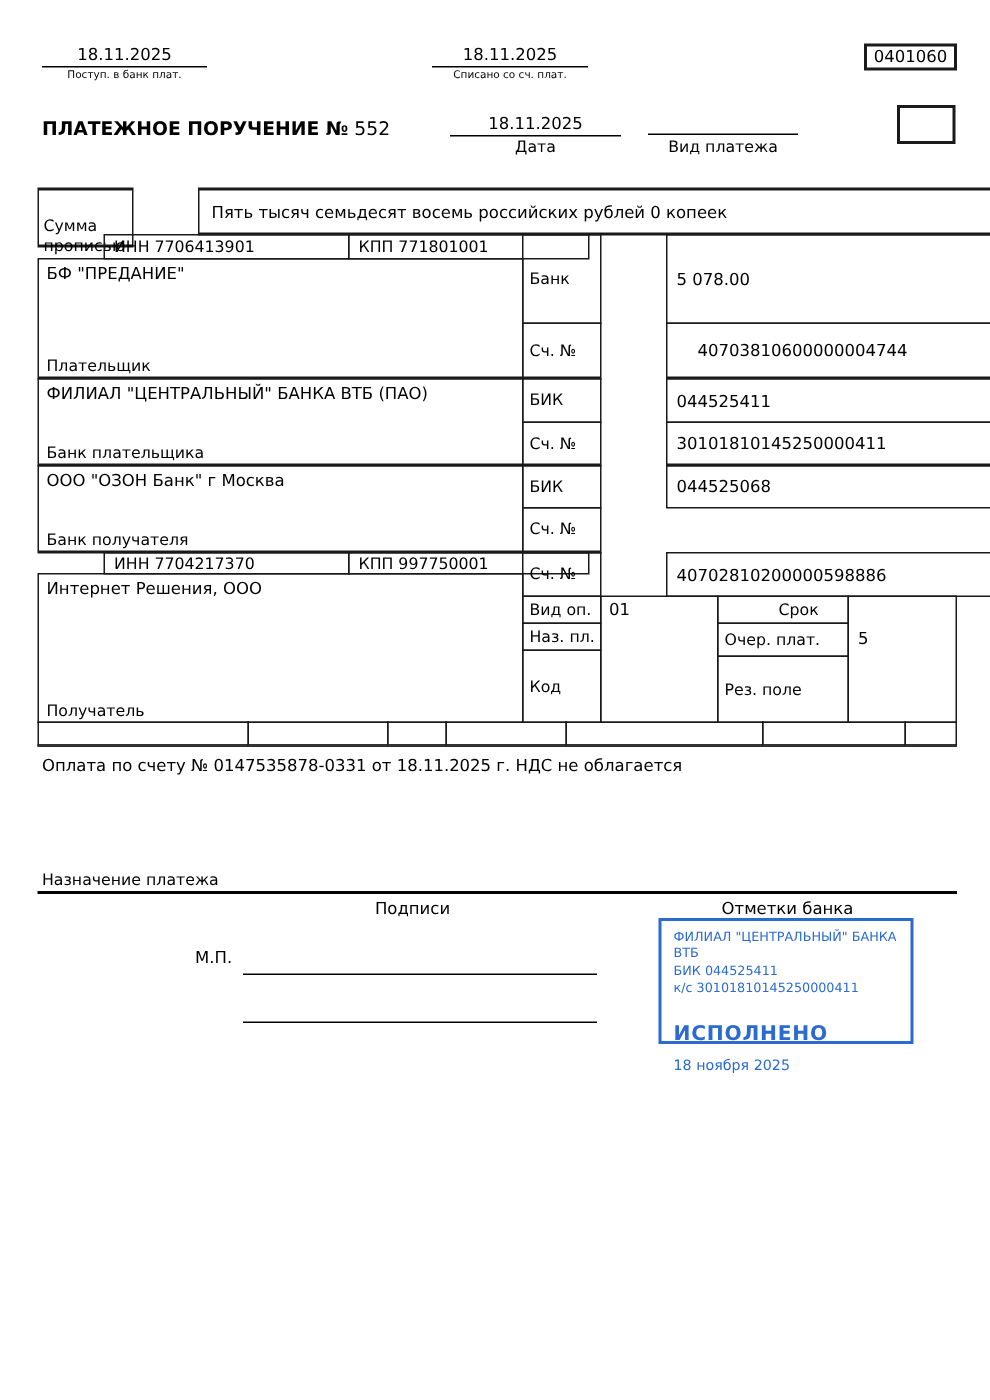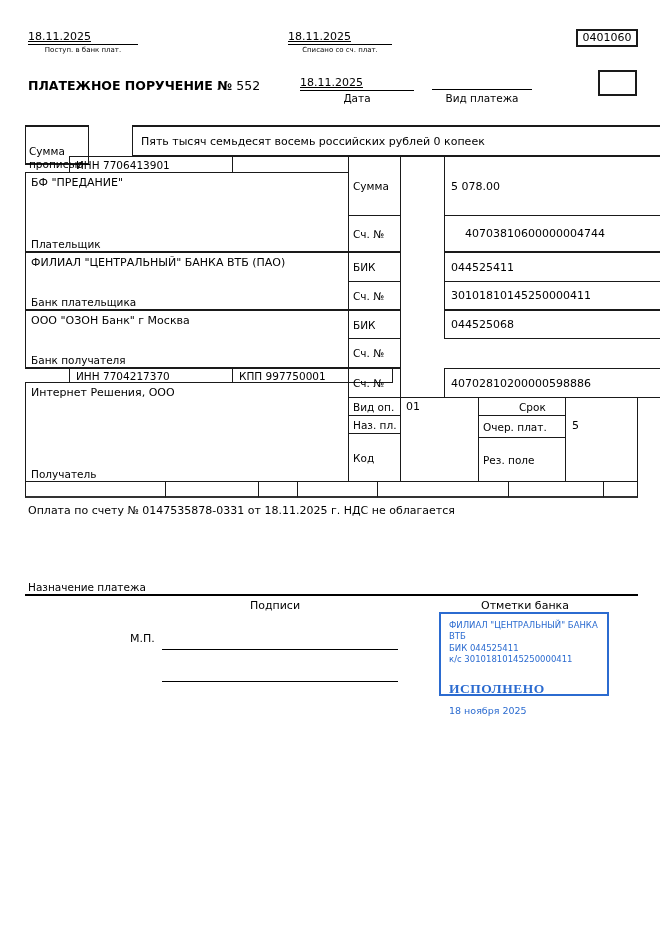--- a/index.html
+++ b/index.html
@@ -13,32 +13,32 @@
   }
   .abs{position:absolute;box-sizing:border-box;}
   .cell{position:absolute;box-sizing:border-box;border:1px solid #1a1a1a;font-size:11px;}
   .cell .val{padding:2px 5px;}
   .lblcell{display:flex;align-items:center;padding-left:4px;font-size:10.5px;}
   .valcell{display:flex;align-items:center;padding-left:6px;font-size:11px;margin-left:44px;}
   .namecell .name{position:absolute;top:3px;left:5px;font-size:11px;}
   .namecell .bottom-label{position:absolute;bottom:1px;left:5px;font-size:10.5px;}
   .b-top2{border-top-width:2px;}
   .b-bot2{border-bottom-width:2px;}
-  .smallu{border-bottom:1.5px solid #000;font-size:11px;padding-bottom:1px;text-decoration:underline;}
+  .smallu{border-bottom:1.5px solid #000;text-align:center;font-size:11px;padding-bottom:1px;}
   .tinylbl{text-align:center;font-size:7px;color:#000;}
   .center{text-align:center;}
   .sigline{border-bottom:1.5px solid #000;}
   .stamp{
     border:2px solid #2b6bd0;
     color:#2b6bd0;
     padding:6px 8px;
     line-height:1.35;
   }
   .stamp .s-small{font-size:8.5px;}
-  .stamp .s-status{font-size:13.5px;font-weight:bold;margin-top:14px;letter-spacing:0.5px;font-family:Liberation Serif, serif;}
+  .stamp .s-status{font-size:13.5px;font-weight:bold;margin-top:14px;letter-spacing:0.5px;}
   .stamp .s-date{font-size:9.5px;margin-top:7px;}
 </style>
 </head>
 <body>
 
 <div class="page">
 
   <div class="abs smallu" style="left:28px;top:30px;width:110px;">18.11.2025</div>
   <div class="abs tinylbl" style="left:28px;top:46px;width:110px;">Поступ. в банк плат.</div>
 
@@ -56,27 +56,28 @@
 
   <div class="abs" style="left:432px;top:76px;width:100px;height:14px;border-bottom:1.5px solid #000;"></div>
   <div class="abs center" style="left:432px;top:92px;width:100px;font-size:10.5px;">Вид платежа</div>
 
   <div class="abs" style="left:598px;top:70px;width:39px;height:26px;border:2px solid #1a1a1a;"></div>
 
   <div class="cell b-top2 b-bot2" style="left:25px;top:125px;width:64px;height:32px;font-size:10.5px;line-height:1.2;padding:18px 3px;">Сумма прописью</div>
   <div class="cell b-top2 b-bot2 valcell" style="left:88px;top:125px;width:550px;height:32px;padding-left:8px;">Пять тысяч семьдесят восемь российских рублей 0 копеек</div>
 
   <div class="cell valcell" style="left:25px;top:156px;width:164px;height:17px;font-size:10.5px;">ИНН 7706413901</div>
+  <div class="cell valcell" style="left:188px;top:156px;width:161px;height:17px;font-size:10.5px;">КПП 771801001</div>
 
   <div class="cell namecell b-bot2" style="left:25px;top:172px;width:324px;height:81px;">
     <div class="name">БФ "ПРЕДАНИЕ"</div>
     <div class="bottom-label">Плательщик</div>
   </div>
 
-  <div class="cell lblcell" style="left:348px;top:156px;width:53px;height:60px;">Сумма</div>
+  <div class="cell lblcell" style="left:348px;top:156px;width:53px;height:60px;">Банк</div>
   <div class="cell valcell" style="left:400px;top:156px;width:280px;height:60px;">5 078.00</div>
   <div class="cell lblcell b-bot2" style="left:348px;top:215px;width:53px;height:38px;">Сч. №</div>
   <div class="cell valcell b-bot2" style="left:400px;top:215px;width:238px;height:38px;padding-left:20px;">40703810600000004744</div>
 
   <div class="cell namecell b-bot2" style="left:25px;top:252px;width:324px;height:59px;">
     <div class="name">ФИЛИАЛ "ЦЕНТРАЛЬНЫЙ" БАНКА ВТБ (ПАО)</div>
     <div class="bottom-label">Банк плательщика</div>
   </div>
   <div class="cell lblcell" style="left:348px;top:252px;width:53px;height:30px;">БИК</div>
   <div class="cell valcell" style="left:400px;top:252px;width:238px;height:30px;">044525411</div>

